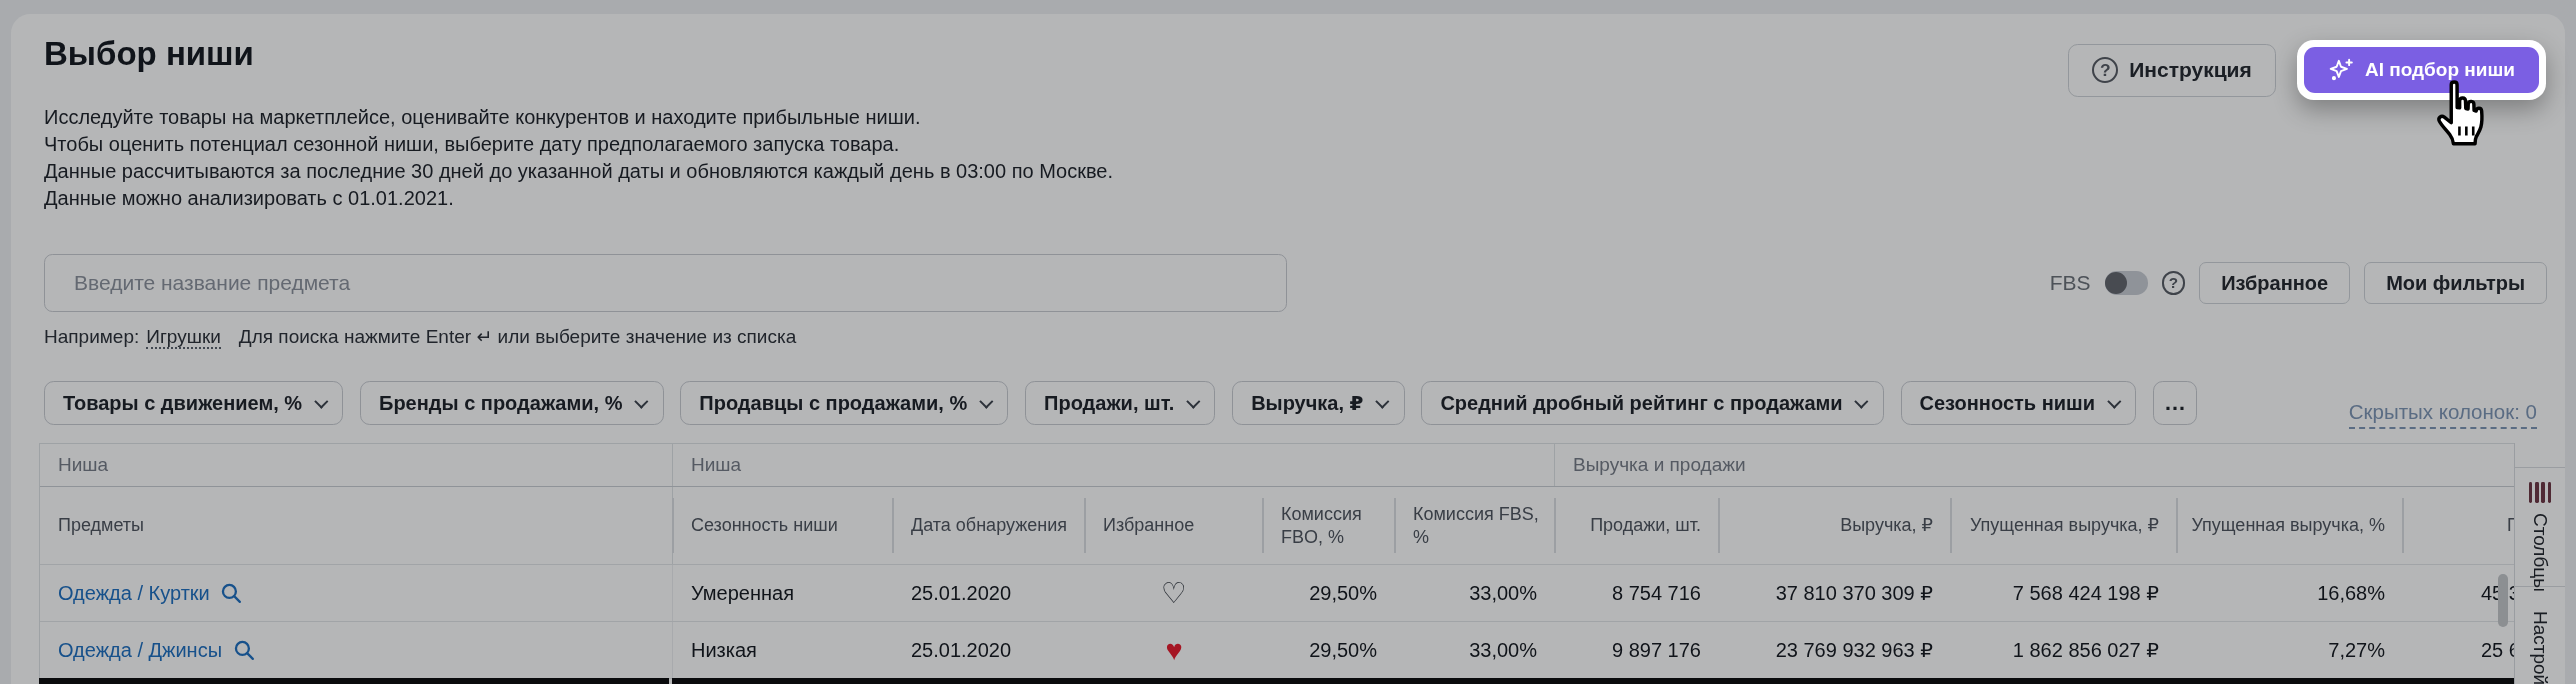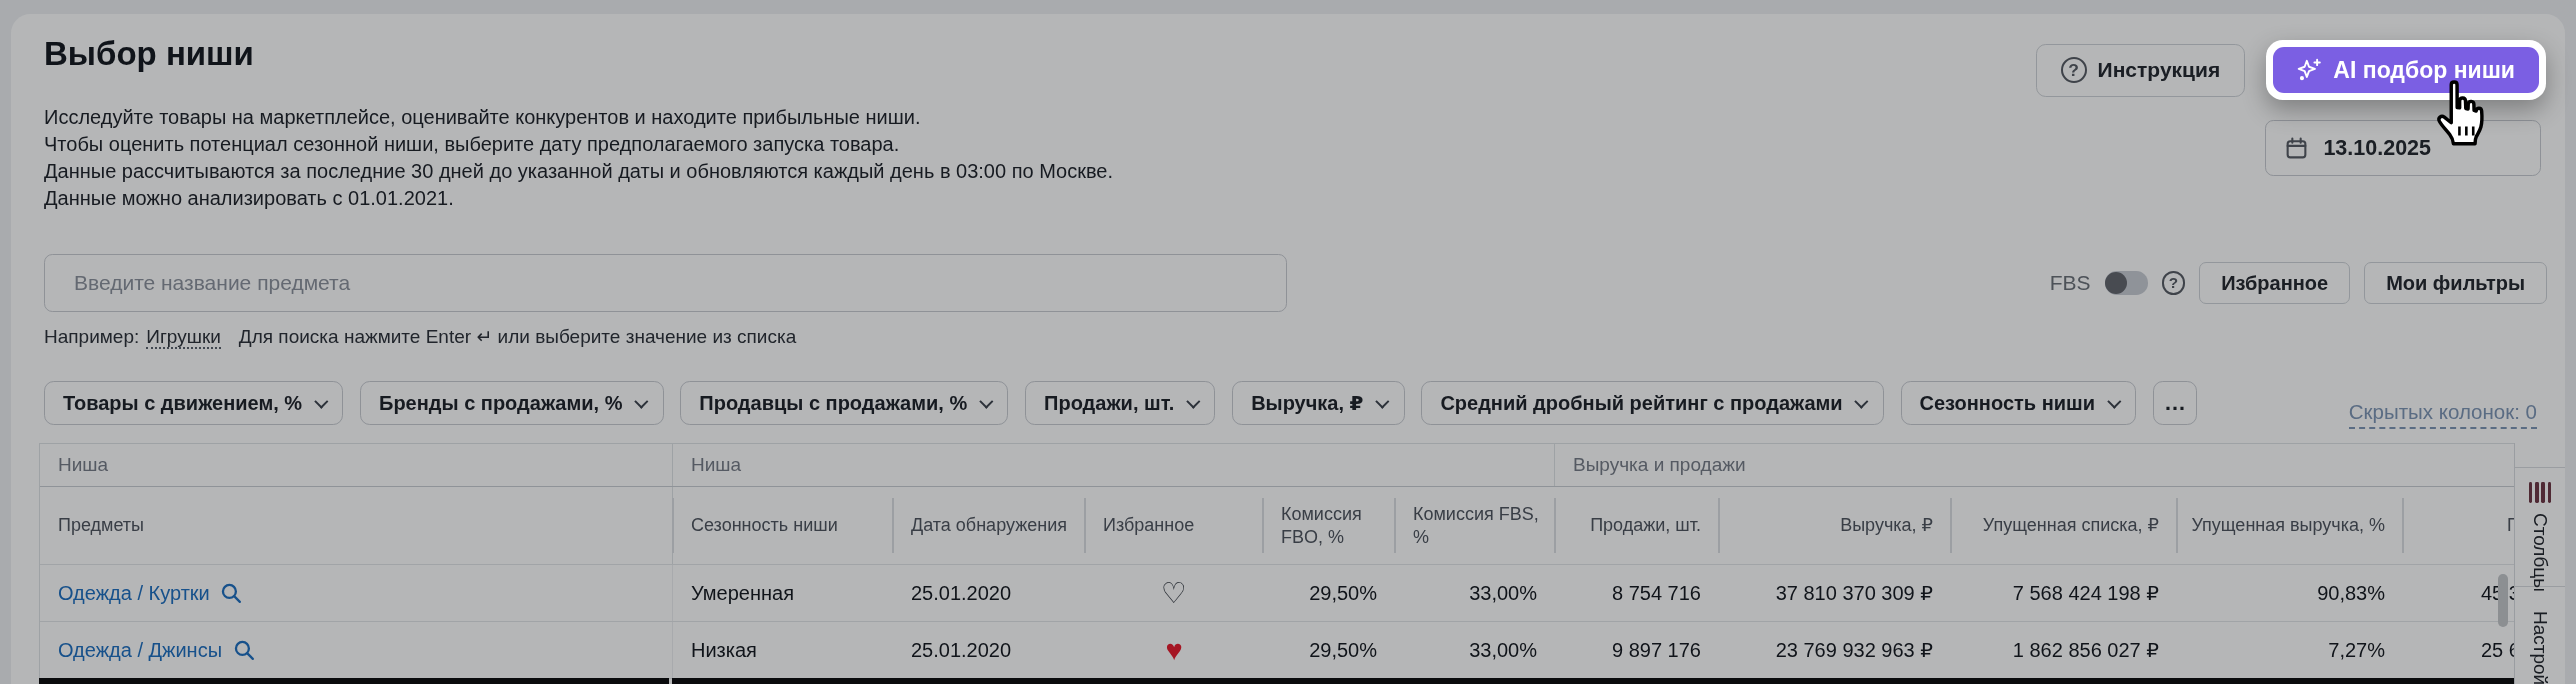--- a/index.html
+++ b/index.html
@@ -18,21 +18,21 @@
   .top-actions{position:absolute;top:26px;right:19.4px;display:flex;align-items:center;gap:21px;}
   .btn{display:inline-flex;align-items:center;justify-content:center;gap:11px;background:#fff;
        border:1.4px solid #CFD3D8;border-radius:9.7px;font-size:21px;font-weight:600;color:#23272E;cursor:pointer;}
   .btn-instruction{height:53px;padding:0 23.6px;}
   .q-icon{width:26px;height:26px;border:2.1px solid #565B63;border-radius:50%;color:#565B63;
           font-size:17.4px;font-weight:bold;display:inline-flex;align-items:center;justify-content:center;}
   .q-icon.small{width:23.6px;height:23.6px;font-size:15.3px;}
   .ai-wrap{position:relative;z-index:60;background:#fff;padding:7px;border-radius:16.7px;
            box-shadow:0 9.7px 25px rgba(0,0,0,.30);}
   .btn-ai{height:46px;padding:0 23.6px;background:var(--accent);border:none;border-radius:11px;
-          color:#fff;font-weight:bold;font-size:23px;}
+          color:#fff;font-weight:bold;font-size:19px;}
   .date-field{position:absolute;top:106px;right:23.6px;width:276px;height:56px;border:1.4px solid #C7CBD1;
               border-radius:8.3px;display:flex;align-items:center;gap:14px;padding-left:18px;
               font-size:21.5px;font-weight:600;color:#23272E;background:#fff;cursor:pointer;}
   
   .search-input{position:absolute;left:33px;top:240px;width:1243px;height:58px;border:1.4px solid #C9CCD2;
                 border-radius:8.3px;padding:0 29px;font-size:21px;color:var(--txt);background:#fff;outline:none;}
   .search-input::placeholder{color:#8B919C;}
   .fbs-cluster{position:absolute;top:240px;right:18px;height:58px;display:flex;align-items:center;gap:14px;}
   .fbs-label{font-size:21px;color:#6A7078;font-weight:500;}
   .toggle{width:43px;height:23.6px;border-radius:11.8px;background:#C9CDD5;position:relative;cursor:pointer;display:inline-block;}
@@ -114,27 +114,20 @@
         <svg width="26" height="26" viewBox="0 0 24 24" fill="none" stroke="#fff" stroke-width="1.8" stroke-linejoin="round" stroke-linecap="round">
           <path d="M10 3.5 L12 9 L17.5 11 L12 13 L10 18.5 L8 13 L2.5 11 L8 9 Z"></path>
           <path d="M19.5 2.5 v5 M17 5 h5"></path>
           <circle cx="5.5" cy="19.5" r="1" fill="#fff"></circle>
         </svg>
         <span>AI подбор ниши</span>
       </button>
     </div>
   </div>
 
-  <div class="date-field">
-    <svg width="25" height="25" viewBox="0 0 24 24" fill="none" stroke="#565B63" stroke-width="2" stroke-linecap="round">
-      <rect x="3.5" y="5" width="17" height="15.5" rx="2.5"></rect>
-      <path d="M8 2.5v4 M16 2.5v4 M3.5 9.5h17"></path>
-    </svg>
-    <span>13.10.2025</span>
-  </div>
 
   <input class="search-input" placeholder="Введите название предмета" style="">
 
   <div class="fbs-cluster">
     <span class="fbs-label">FBS</span>
     <span class="toggle">
         <span class="knob"></span>
       </span>
     <span class="q-icon small">?</span>
     <button class="btn btn-small">
@@ -193,21 +186,21 @@
     </div>
     <div class="cols hrow">
       <div class="hcell al">Предметы</div>
       <div class="hcell al vline">Сезонность ниши</div>
       <div class="hcell al">Дата обнаружения</div>
       <div class="hcell al">Избранное</div>
       <div class="hcell al">Комиссия FBO, %</div>
       <div class="hcell al">Комиссия FBS, %</div>
       <div class="hcell ar">Продажи, шт.</div>
       <div class="hcell ar">Выручка, ₽</div>
-      <div class="hcell ar">Упущенная списка, ₽</div>
+      <div class="hcell ar">Упущенная выручка, ₽</div>
       <div class="hcell ar">Упущенная выручка, %</div>
       <div class="hcell ar last">П</div>
     </div>
 
     <div class="cols drow">
       <div class="dcell al">
         <a class="subject-link">Одежда / Куртки</a>
         <svg class="mag" width="25" height="25" viewBox="0 0 24 24" fill="none" stroke="#1E6FC0" stroke-width="2.2" stroke-linecap="round">
           <circle cx="10" cy="10" r="6.2"></circle>
             <path d="M14.8 14.8 L20 20"></path>
@@ -216,21 +209,21 @@
       <div class="dcell al vline">Умеренная</div>
       <div class="dcell al">25.01.2020</div>
       <div class="dcell ac">
           <span class="heart">♡</span>
         </div>
       <div class="dcell ar">29,50%</div>
       <div class="dcell ar">33,00%</div>
       <div class="dcell ar">8 754 716</div>
       <div class="dcell ar">37 810 370 309 ₽</div>
       <div class="dcell ar">7 568 424 198 ₽</div>
-      <div class="dcell ar">90,83%</div>
+      <div class="dcell ar">16,68%</div>
       <div class="dcell ar last">45 3</div>
     </div>
 
     <div class="cols drow">
       <div class="dcell al">
         <a class="subject-link">Одежда / Джинсы</a>
         <svg class="mag" width="25" height="25" viewBox="0 0 24 24" fill="none" stroke="#1E6FC0" stroke-width="2.2" stroke-linecap="round">
           <circle cx="10" cy="10" r="6.2"></circle>
             <path d="M14.8 14.8 L20 20"></path>
         </svg>

